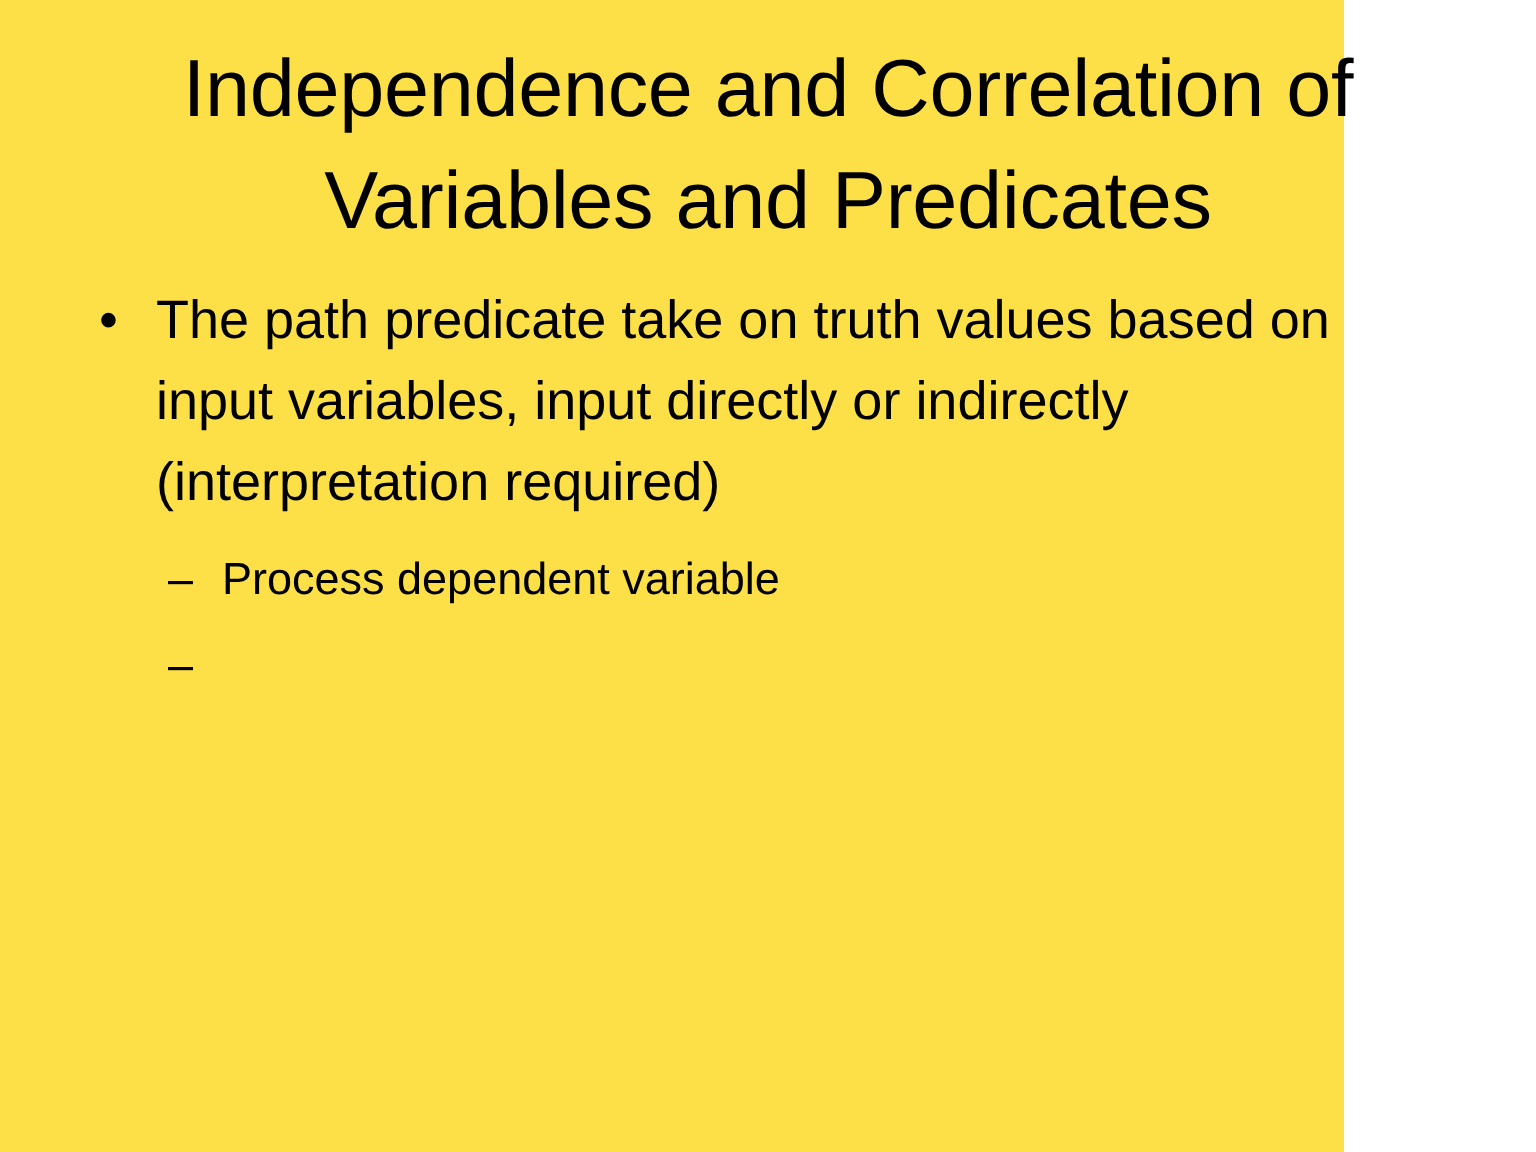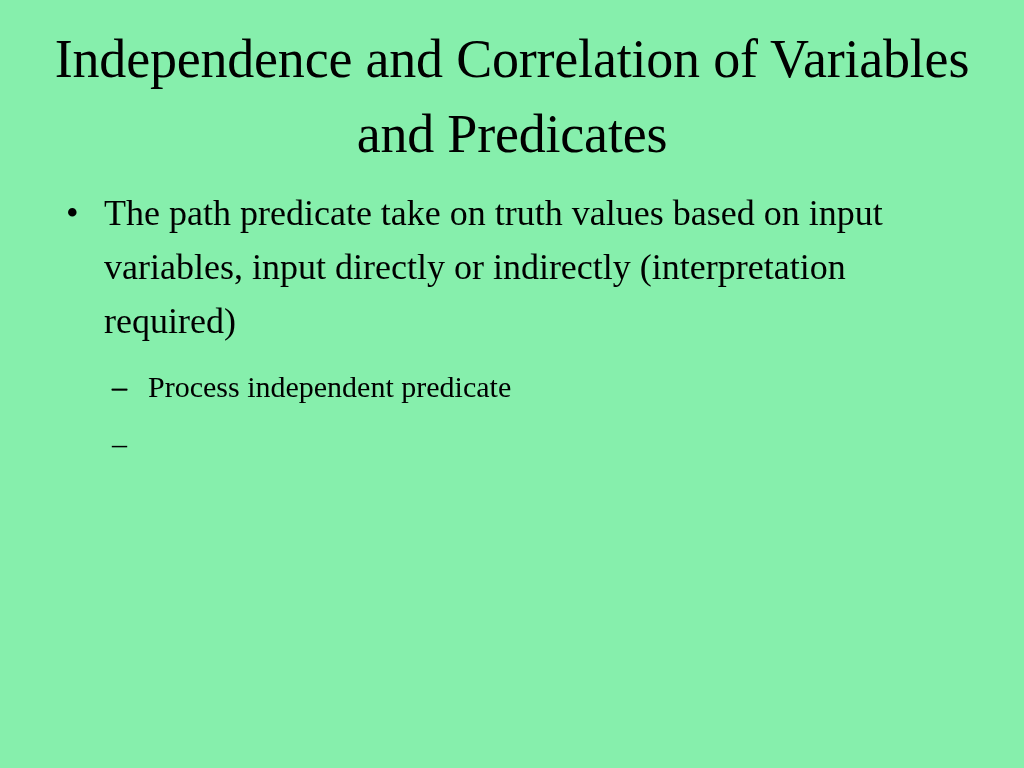--- a/index.html
+++ b/index.html
@@ -9,25 +9,24 @@
   body {
     width: 1024px;
     height: 768px;
     background: #ffffff;
     font-family: "Liberation Sans", sans-serif;
     color: #000000;
     overflow: hidden;
   }
   .slide {
     position: relative;
-    width: 1024px;
+    width: 896px;
     height: 768px;
-    background: #86efac;
+    background: #fde047;
     box-sizing: border-box;
-    font-family: Liberation Serif, serif;
   }
   .slide-title {
     position: absolute;
     left: 40px;
     top: 22px;
     width: 944px;
     text-align: center;
     font-size: 54px;
     line-height: 1.38;
     font-weight: 400;
@@ -97,25 +96,25 @@
     </div>
 
     <div class="sub-list">
 
       <div class="bullet-l2">
         <span class="marker">–</span>
       </div>
 
       <div class="bullet-l2">
         <span class="marker">–</span>
+        <span>Process dependent variable</span>
       </div>
 
       <div class="bullet-l2">
         <span class="marker">–</span>
-        <span>Process independent predicate</span>
       </div>
 
       <div class="bullet-l2">
         <span class="marker">–</span>
       </div>
 
     </div>
   </div>
 </div>
 

